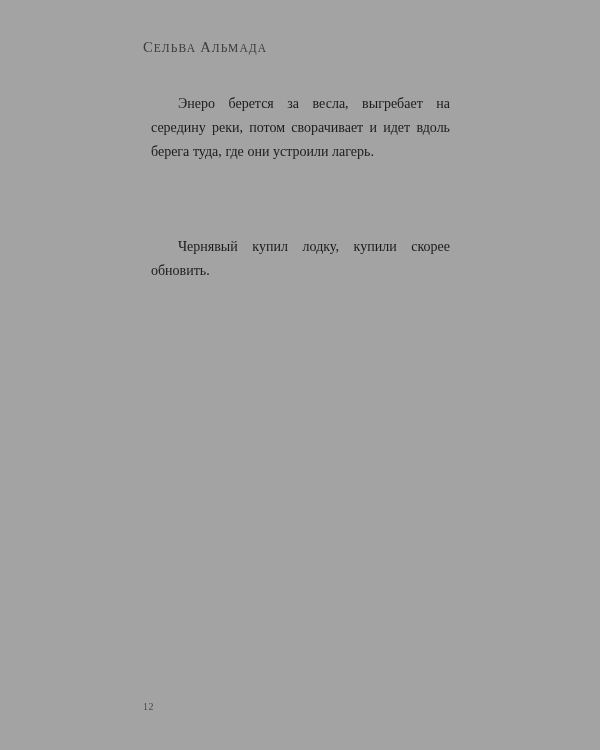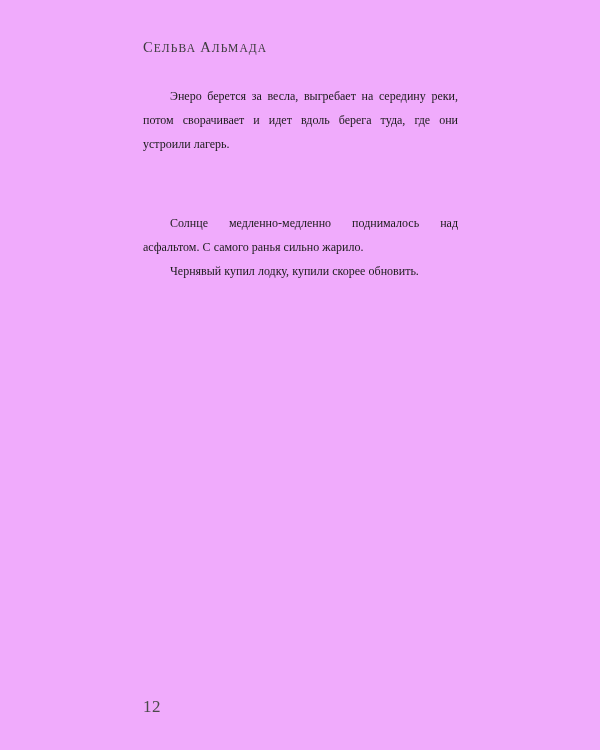--- a/index.html
+++ b/index.html
@@ -5,21 +5,21 @@
 <style>
   html, body {
     margin: 0;
     padding: 0;
     background: #ffffff;
   }
   #page {
     position: relative;
     width: 600px;
     height: 750px;
-    background: #f0abfc;
+    background: #a3a3a3;
     overflow: hidden;
     font-family: "Liberation Serif", "DejaVu Serif", serif;
     color: #1b1b1b;
     -webkit-font-smoothing: antialiased;
   }
 
   
   #running-head {
     position: absolute;
     left: 143px;
@@ -36,43 +36,43 @@
   }
 
   
   #text-block {
     position: absolute;
     left: 143px;
     top: 84px;
     width: 315px;
   }
   .para {
-    margin: 0;
-    font-size: 12px;
+    margin: 8px;
+    font-size: 14px;
     line-height: 24.1px;
     text-align: justify;
     text-align-last: left;
     text-indent: 27px;
     hyphens: manual;
     word-spacing: 0.1px;
   }
   .para.no-indent {
     text-indent: 0;
   }
   
   .section-gap {
     height: 55px;
   }
 
   
   #folio {
     position: absolute;
     left: 143px;
     top: 699px;
-    font-size: 17px;
+    font-size: 10px;
     line-height: 16px;
     letter-spacing: 0.6px;
     color: #4a4a4a;
   }
 </style>
 </head>
 <body>
 
 <div id="page">
 
@@ -82,21 +82,20 @@
 
   <div id="text-block">
 
     <div>
       <p class="para">Энеро берется за весла, выгребает на середину реки, потом сворачивает и идет вдоль берега туда, где они устроили лагерь.</p>
     </div>
 
     <div class="section-gap"></div>
 
     <div>
-      <p class="para">Солнце медленно-медленно поднималось над асфальтом. С самого ранья сильно жарило.</p>
       <p class="para">Чернявый купил лодку, купили скорее обновить.</p>
     </div>
 
   </div>
 
   <div id="folio">12</div>
 
 </div>
 
 </body></html>

